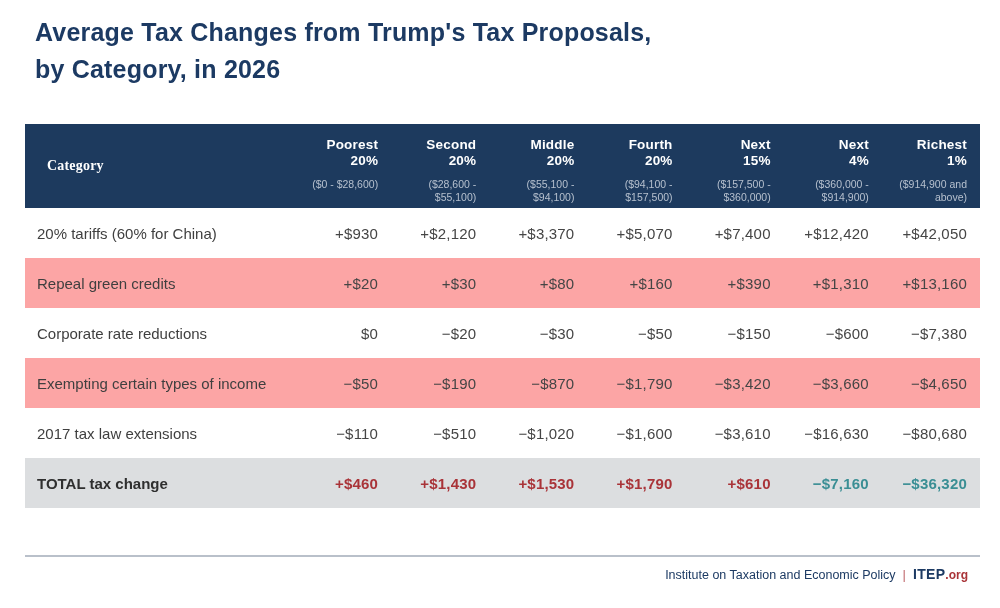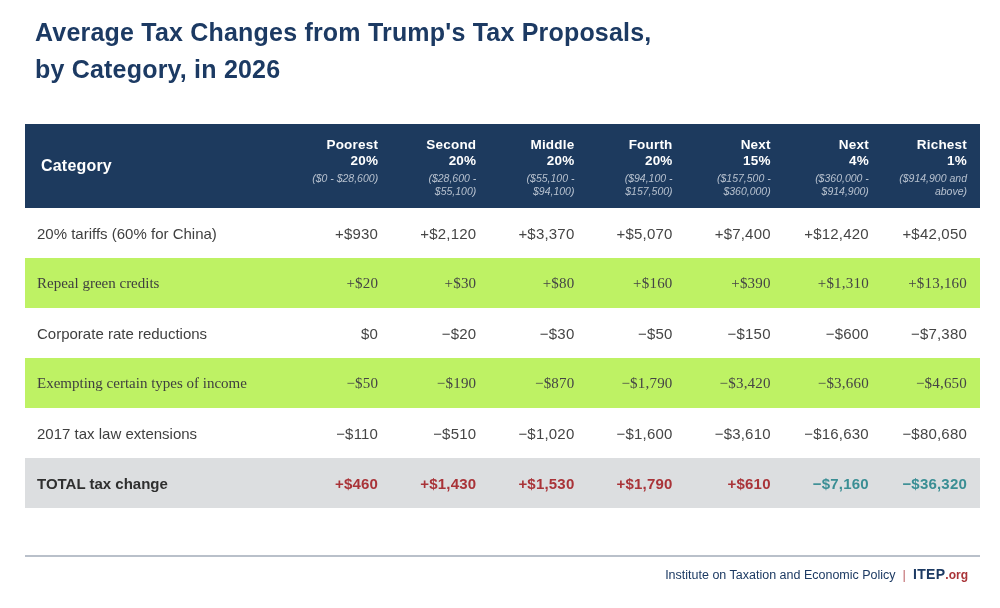--- a/index.html
+++ b/index.html
@@ -12,28 +12,28 @@
 
   
   .income-row { position:absolute; left:296px; width:684px; top:100px;
                 display:flex; align-items:center; }
   .iline { flex:1; height:2px; background:#c5cbd6; }
   .ilabel { padding:0 10px; font-size:12.5px; font-weight:700; color:#0f766e; white-space:nowrap;margin-top:38px; }
 
   
   .table { position:absolute; left:25px; top:124px; width:955px; }
   .thead { display:flex; background:#1d3a5e; color:#ffffff; height:84px; box-sizing:border-box; }
-  .cat-col { width:268px; box-sizing:border-box; padding-left:16px; display:flex;
-             align-items:center; font-weight:700; font-size:16px; letter-spacing:0.2px; }
+  .cat-col { width:268px; box-sizing:border-box; padding-left:22px; display:flex;
+             align-items:center; font-weight:700; font-size:14px; letter-spacing:0.2px;font-family:Liberation Serif, serif; }
   .hcol { flex:1; text-align:right; padding:13px 13px 0 0; box-sizing:border-box; }
   .hgroup { font-size:13.5px; font-weight:700; line-height:16px; letter-spacing:0.2px; }
-  .hrange { margin-top:3px; font-size:10.5px; font-style:italic; color:#b6c0ce; line-height:13px; }
+  .hrange { margin-top:9px; font-size:10.5px; color:#b6c0ce; line-height:13px; }
 
-  .trow { display:flex; height:50px; align-items:center; background:#ffffff;justify-content:flex-end; }
-  .trow.alt { background:#bef264;font-family:Liberation Serif, serif; }
+  .trow { display:flex; height:50px; align-items:center; background:#ffffff; }
+  .trow.alt { background:#fca5a5; }
   .tlabel { width:268px; box-sizing:border-box; padding-left:12px; font-size:15px; color:#3f3f3f; }
   .tcell { flex:1; text-align:right; padding-right:13px; box-sizing:border-box;
            font-size:15px; color:#454545; letter-spacing:0.2px; }
 
   .trow.total { background:#dcdee0; }
   .trow.total .tlabel { font-weight:700; color:#2f2f2f; }
   .trow.total .tcell { font-weight:700; }
   .tcell.pos { color:#a93338; }
   .tcell.neg { color:#3a8e94; }
 

